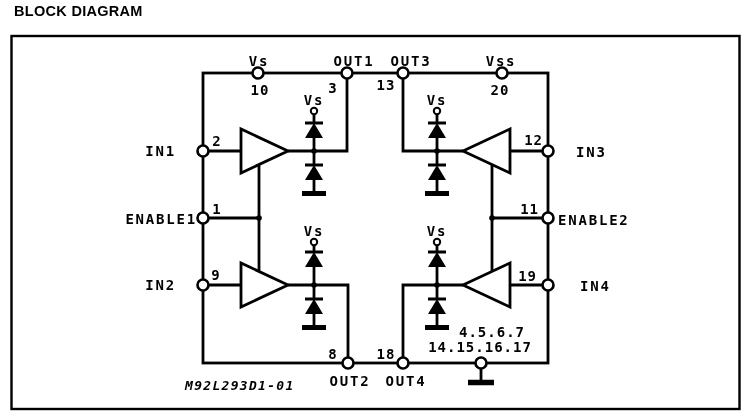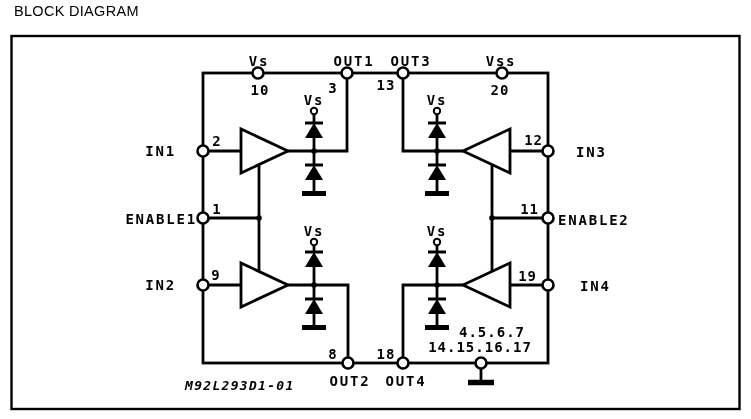--- a/index.html
+++ b/index.html
@@ -1,18 +1,18 @@
 <!DOCTYPE html>
 <html><head>
 <meta charset="utf-8">
 <style>
   html,body{margin:0;padding:0;background:#ffffff;}
   .page{position:relative;width:751px;height:419px;background:#ffffff;overflow:hidden;
         font-family:"Liberation Sans",sans-serif;}
-  .title{position:absolute;left:14px;top:3px;font-size:14.5px;font-weight:normal;color:#000;
+  .title{position:absolute;left:14px;top:3px;font-size:14.5px;font-weight:bold;color:#000;
          letter-spacing:.3px;}
   svg{position:absolute;left:0;top:0;}
   svg text{font-family:"DejaVu Sans Mono",monospace;font-weight:bold;fill:#000;}
   .lbl{font-size:14px;letter-spacing:1.8px;}
   .num{font-size:14px;letter-spacing:1px;}
   .code{font-size:13px;font-style:italic;letter-spacing:1.3px;}
   .wire{stroke:#000;stroke-width:2.8;fill:none;stroke-linejoin:miter;}
   .frame{stroke:#000;stroke-width:2.4;fill:none;}
   .comp{stroke:#000;stroke-width:2.8;fill:#fff;stroke-linejoin:miter;}
   .pin{fill:#fff;stroke:#000;stroke-width:2.6;}

